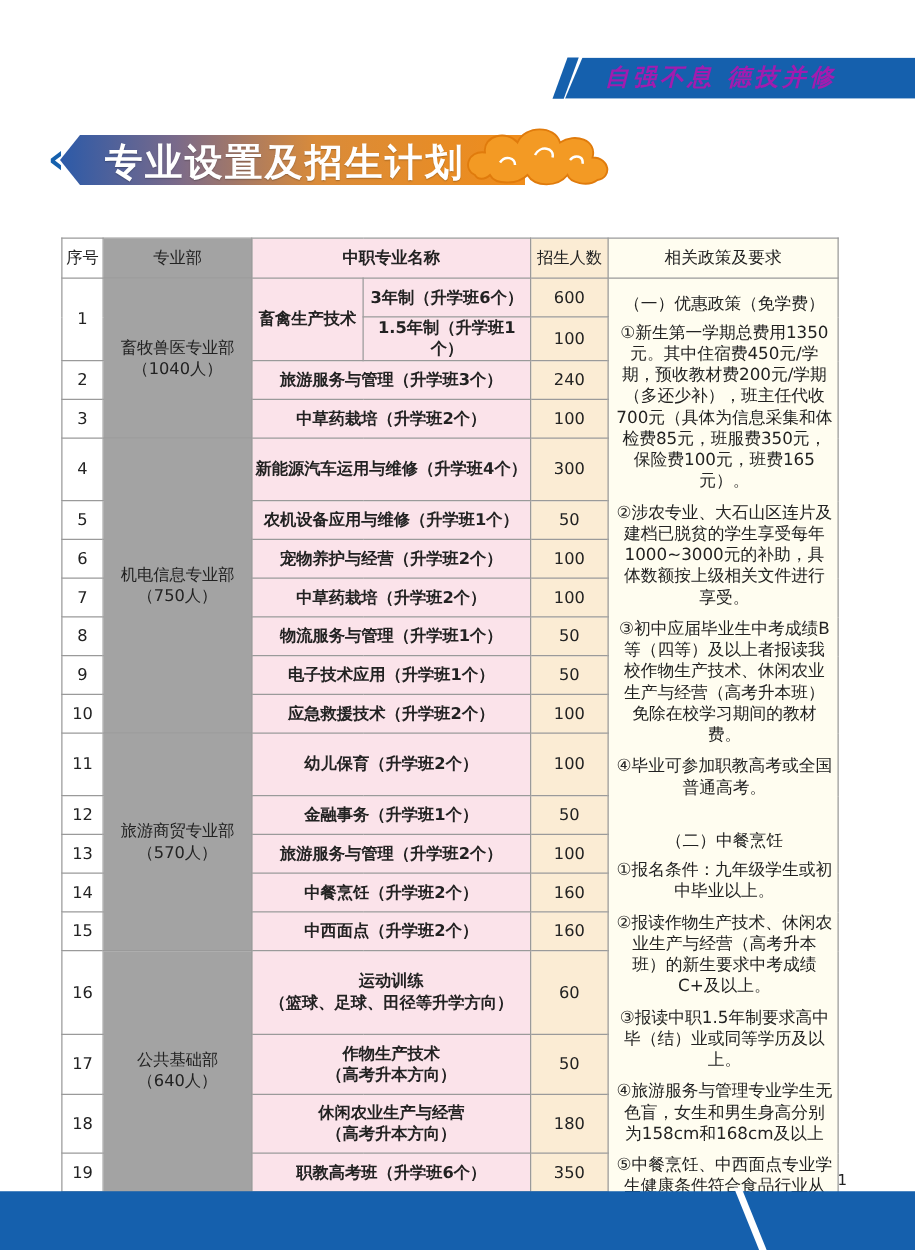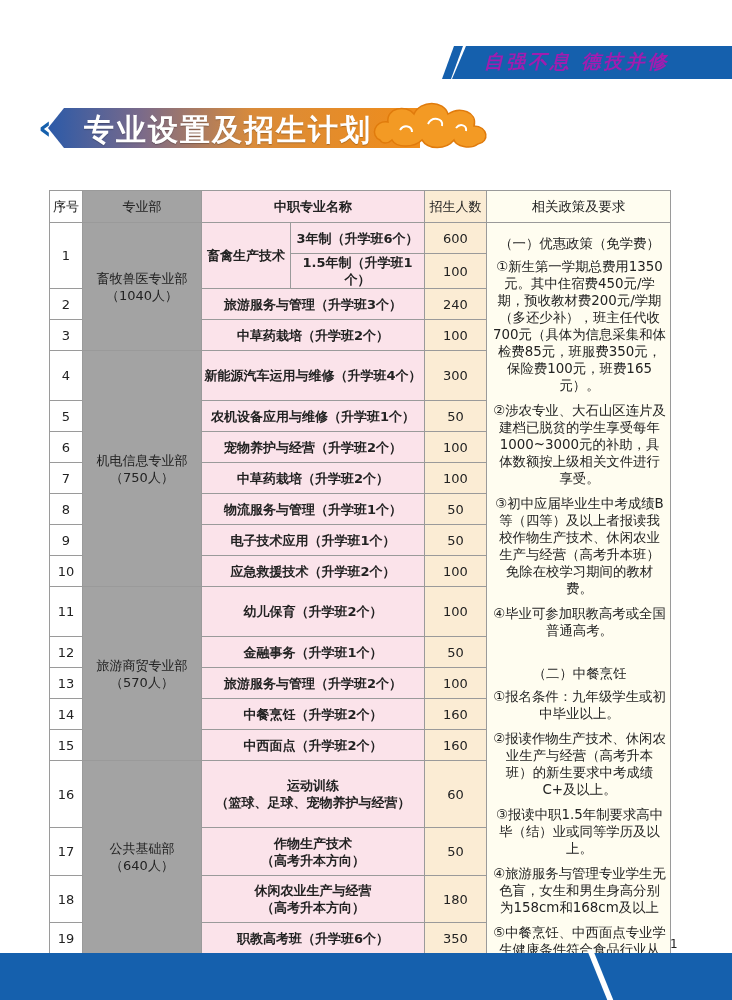--- a/index.html
+++ b/index.html
@@ -173,21 +173,21 @@
   </tr>
 
   <tr style="height:48px">
     <td class="c-seq">16</td>
     <td class="c-dept" rowspan="4">
       <div>公共基础部</div>
       <div>（640人）</div>
     </td>
     <td class="c-major" colspan="2">
       <div>运动训练</div>
-      <div>（篮球、足球、宠物养护与经营）</div>
+      <div>（篮球、足球、田径等升学方向）</div>
     </td>
     <td class="c-num">60</td>
   </tr>
   <tr style="height:48px">
     <td class="c-seq">17</td>
     <td class="c-major" colspan="2">
       <div>作物生产技术</div>
       <div>（高考升本方向）</div>
     </td>
     <td class="c-num">50</td>

